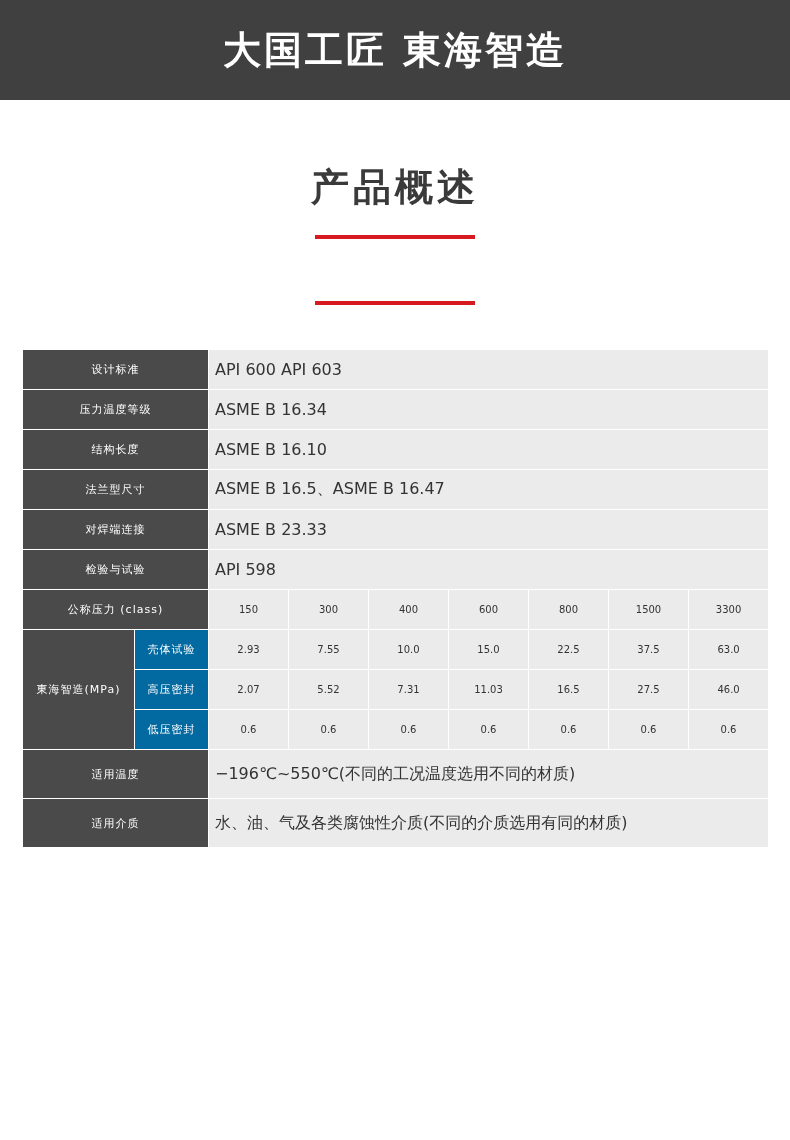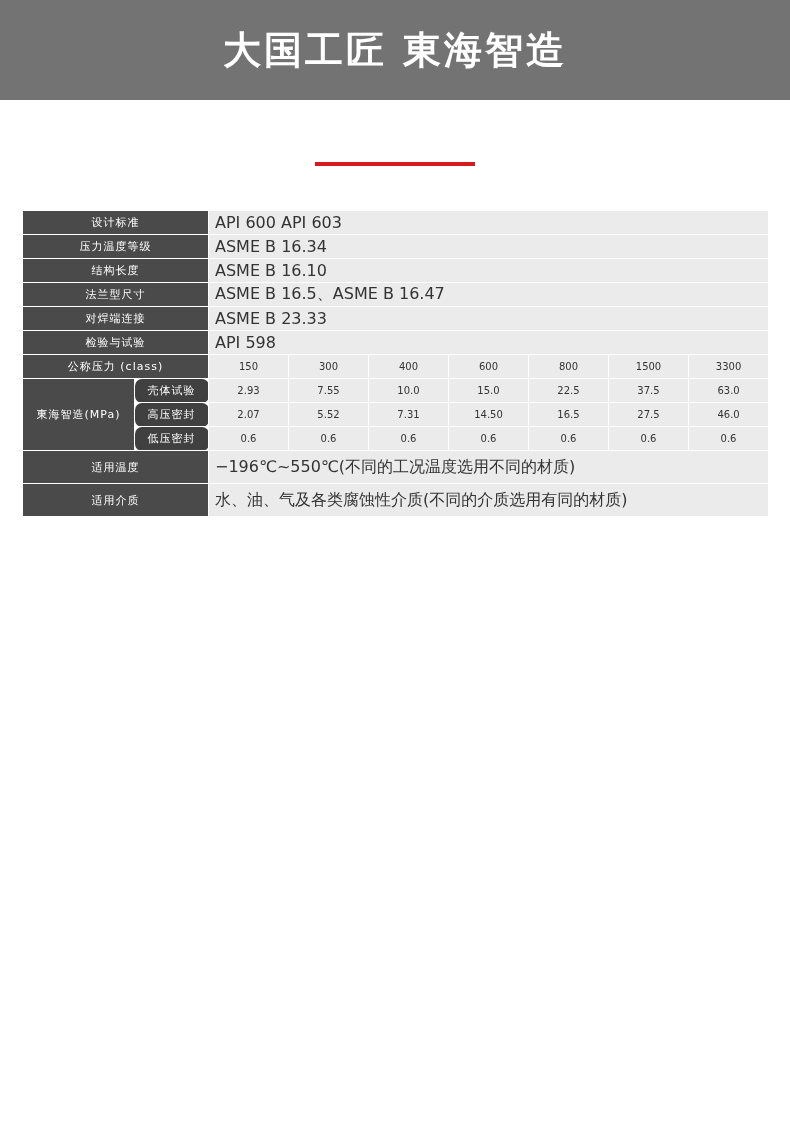--- a/index.html
+++ b/index.html
@@ -19,21 +19,21 @@
     position: relative;
     width: 790px;
     height: 1140px;
     box-sizing: border-box;
   }
 
   
   .banner {
     width: 790px;
     height: 100px;
-    background: #737373;
+    background: #404040;
     display: flex;
     align-items: center;
     justify-content: center;
   }
   .banner-text {
     color: #ffffff;
     font-size: 38px;
     font-weight: bold;
     letter-spacing: 3px;
     font-family: "DejaVu Sans", "Liberation Sans", sans-serif;
@@ -78,37 +78,36 @@
   table.spec {
     border-collapse: collapse;
     width: 746px;
     table-layout: fixed;
     font-size: 11px;
     font-family: "DejaVu Sans", "Liberation Sans", sans-serif;
   }
   table.spec td {
     border: 1px solid #ffffff;
     height: 23px;
-    padding: 0 6px;
+    padding: 8px 6px;
     vertical-align: middle;
   }
   td.label {
     background: #4a4a4a;
     color: #ffffff;
     text-align: center;
     font-size: 11px;
     letter-spacing: 1px;
   }
   td.sublabel {
-    background: #404040;
+    background: #0369a1;
     color: #ffffff;
     text-align: center;
     font-size: 11px;
     letter-spacing: 1px;
-    border-radius: 7px;
   }
   td.value {
     background: #ebebeb;
     color: #333333;
     text-align: left;
     font-size: 16px;
   }
   td.num {
     background: #ebebeb;
     color: #333333;
@@ -118,20 +117,24 @@
 </style>
 </head>
 <body>
 
 <div class="page">
 
   <div class="banner">
     <div class="banner-text">大国工匠  東海智造</div>
   </div>
 
+  <div class="section-heading">
+    <div class="title">产品概述</div>
+    <div class="underline"></div>
+  </div>
 
 
   <div class="section-heading">
     <div class="underline"></div>
   </div>
 
   <div class="table-wrap">
     <table class="spec">
       <colgroup>
         <col style="width:112px">
@@ -191,21 +194,21 @@
         <td class="num">15.0</td>
         <td class="num">22.5</td>
         <td class="num">37.5</td>
         <td class="num">63.0</td>
       </tr>
       <tr>
         <td class="sublabel">高压密封</td>
         <td class="num">2.07</td>
         <td class="num">5.52</td>
         <td class="num">7.31</td>
-        <td class="num">14.50</td>
+        <td class="num">11.03</td>
         <td class="num">16.5</td>
         <td class="num">27.5</td>
         <td class="num">46.0</td>
       </tr>
       <tr>
         <td class="sublabel">低压密封</td>
         <td class="num">0.6</td>
         <td class="num">0.6</td>
         <td class="num">0.6</td>
         <td class="num">0.6</td>

